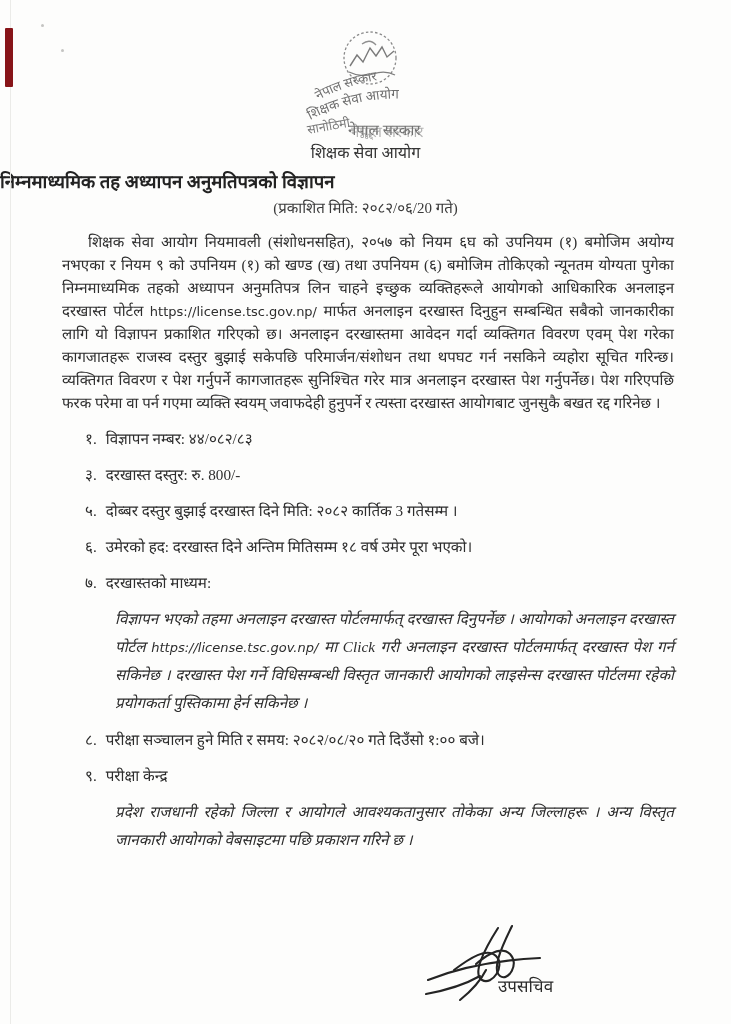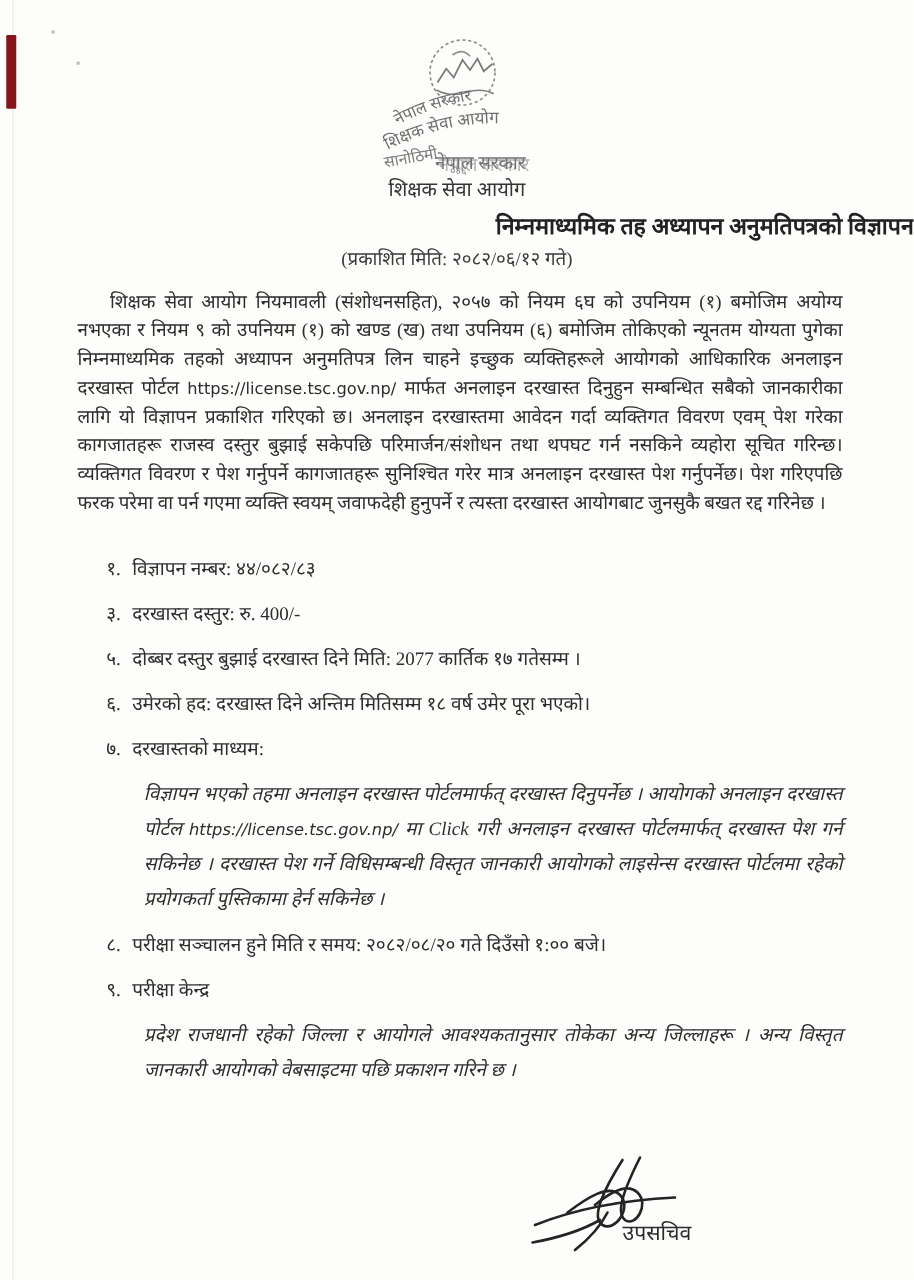--- a/index.html
+++ b/index.html
@@ -14,33 +14,33 @@
   .scan-line{position:absolute;left:10px;top:0;width:1px;height:100%;background:#ebebe8;}
   .edge-mark{position:absolute;left:5px;top:28px;width:8px;height:59px;background:#871418;border-radius:1px;}
   .speck{position:absolute;width:3px;height:3px;background:#c4c4c2;border-radius:50%;}
   .speck.s1{left:41px;top:24px;}
   .speck.s2{left:61px;top:49px;}
 
   .stamp-wrap{position:relative;width:160px;height:112px;margin:28px auto 0 auto;transform:translateX(10px);}
   .stamp-wrap svg{display:block;}
 
   .org-line{margin-top:2px;text-align:center;font-size:16px;line-height:22px;color:#343434;}
-  .doc-title{margin-top:5px;text-align:right;font-size:18.5px;line-height:26px;font-weight:bold;color:#222222;}
+  .doc-title{margin-top:5px;text-align:left;font-size:18.5px;line-height:26px;font-weight:bold;color:#222222;}
   .pub-line{margin-top:3px;text-align:center;font-size:15px;line-height:21px;color:#3a3a3a;}
 
   .intro{
     margin:12px 57px 0 62px;
     text-align:justify;
     text-indent:26px;
     font-size:15px;
     line-height:23px;
   }
   .url{font-family:"DejaVu Sans","Liberation Sans",sans-serif;font-size:13px;color:#2d2d2d;text-decoration:none;}
 
-  .list{margin:28px 57px 0 85px;}
+  .list{margin:11px 57px 0 85px;}
   .item{font-size:15.2px;line-height:25px;margin-top:11px;}
   .item .num{display:inline-block;margin-right:9px;}
   .detail{
     margin:10px 0 2px 30px;
     text-align:justify;
     font-size:15.2px;
     line-height:27.5px;
     font-style:italic;
   }
 
@@ -79,42 +79,42 @@
       </text>
       <text x="12" y="106" transform="rotate(-10 12 106)" font-size="12.5" fill="#7a7a7a">सानोठिमी</text>
       <text x="52" y="107" font-size="15" fill="#5c5c5c" opacity="0.85">नेपाल सरकार</text>
       <text x="55" y="109" font-size="15" fill="#6a6a6a" opacity="0.5">नेपाल सरकार</text>
       <text x="64" y="111" font-size="8.5" fill="#8b8b8b">०४६</text>
     </svg>
   </div>
 
   <div class="org-line">शिक्षक सेवा आयोग</div>
   <div class="doc-title">निम्नमाध्यमिक तह अध्यापन अनुमतिपत्रको विज्ञापन</div>
-  <div class="pub-line">(प्रकाशित मिति: २०८२/०६/१२ गते)</div>
+  <div class="pub-line">(प्रकाशित मिति: २०८२/०६/20 गते)</div>
 
   <div class="intro">
     <span>शिक्षक सेवा आयोग नियमावली (संशोधनसहित), २०५७ को नियम ६घ को उपनियम (१)  बमोजिम अयोग्य नभएका र नियम ९ को उपनियम (१) को खण्ड (ख) तथा उपनियम (६) बमोजिम तोकिएको न्यूनतम योग्यता पुगेका निम्नमाध्यमिक तहको अध्यापन अनुमतिपत्र लिन चाहने इच्छुक व्यक्तिहरूले आयोगको आधिकारिक अनलाइन दरखास्त पोर्टल</span>
     <span class="url">https://license.tsc.gov.np/</span>
     <span>मार्फत अनलाइन दरखास्त दिनुहुन सम्बन्धित सबैको जानकारीका लागि यो विज्ञापन प्रकाशित गरिएको छ।  अनलाइन दरखास्तमा आवेदन गर्दा व्यक्तिगत विवरण एवम् पेश गरेका कागजातहरू राजस्व दस्तुर बुझाई सकेपछि परिमार्जन/संशोधन तथा थपघट गर्न नसकिने व्यहोरा सूचित गरिन्छ।  व्यक्तिगत विवरण र पेश गर्नुपर्ने कागजातहरू सुनिश्चित गरेर मात्र अनलाइन दरखास्त पेश गर्नुपर्नेछ।  पेश गरिएपछि फरक परेमा वा पर्न गएमा व्यक्ति स्वयम् जवाफदेही हुनुपर्ने र त्यस्ता दरखास्त आयोगबाट जुनसुकै बखत रद्द गरिनेछ ।</span>
   </div>
 
   <div class="list">
 
     <div class="item">
       <span class="num">१.</span><span>विज्ञापन नम्बर: ४४/०८२/८३</span>
     </div>
 
 
     <div class="item">
-      <span class="num">३.</span><span>दरखास्त दस्तुर: रु. 400/-</span>
+      <span class="num">३.</span><span>दरखास्त दस्तुर: रु. 800/-</span>
     </div>
 
 
     <div class="item">
-      <span class="num">५.</span><span>दोब्बर दस्तुर बुझाई दरखास्त दिने मिति: 2077 कार्तिक १७ गतेसम्म ।</span>
+      <span class="num">५.</span><span>दोब्बर दस्तुर बुझाई दरखास्त दिने मिति: २०८२ कार्तिक 3 गतेसम्म ।</span>
     </div>
 
     <div class="item">
       <span class="num">६.</span><span>उमेरको हद: दरखास्त दिने अन्तिम मितिसम्म १८ वर्ष उमेर पूरा भएको।</span>
     </div>
 
     <div class="item">
       <span class="num">७.</span><span>दरखास्तको माध्यम:</span>
       <div class="detail">
         <span>विज्ञापन भएको तहमा अनलाइन दरखास्त पोर्टलमार्फत् दरखास्त दिनुपर्नेछ ।  आयोगको अनलाइन दरखास्त पोर्टल</span>

